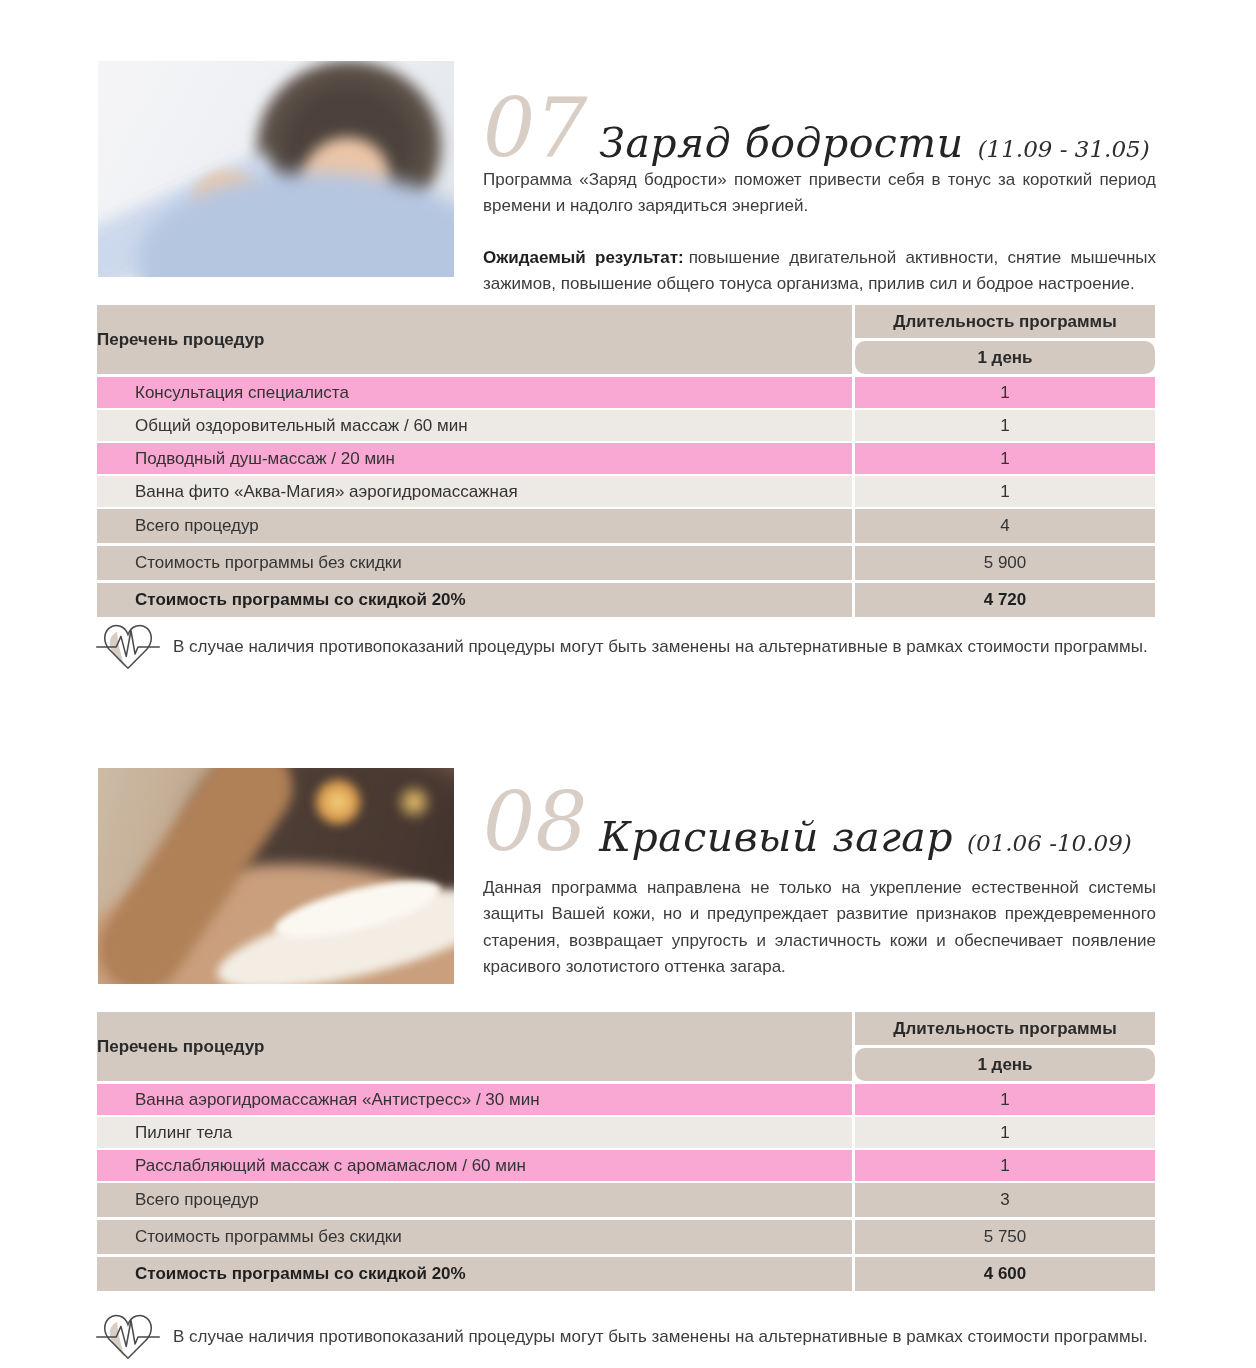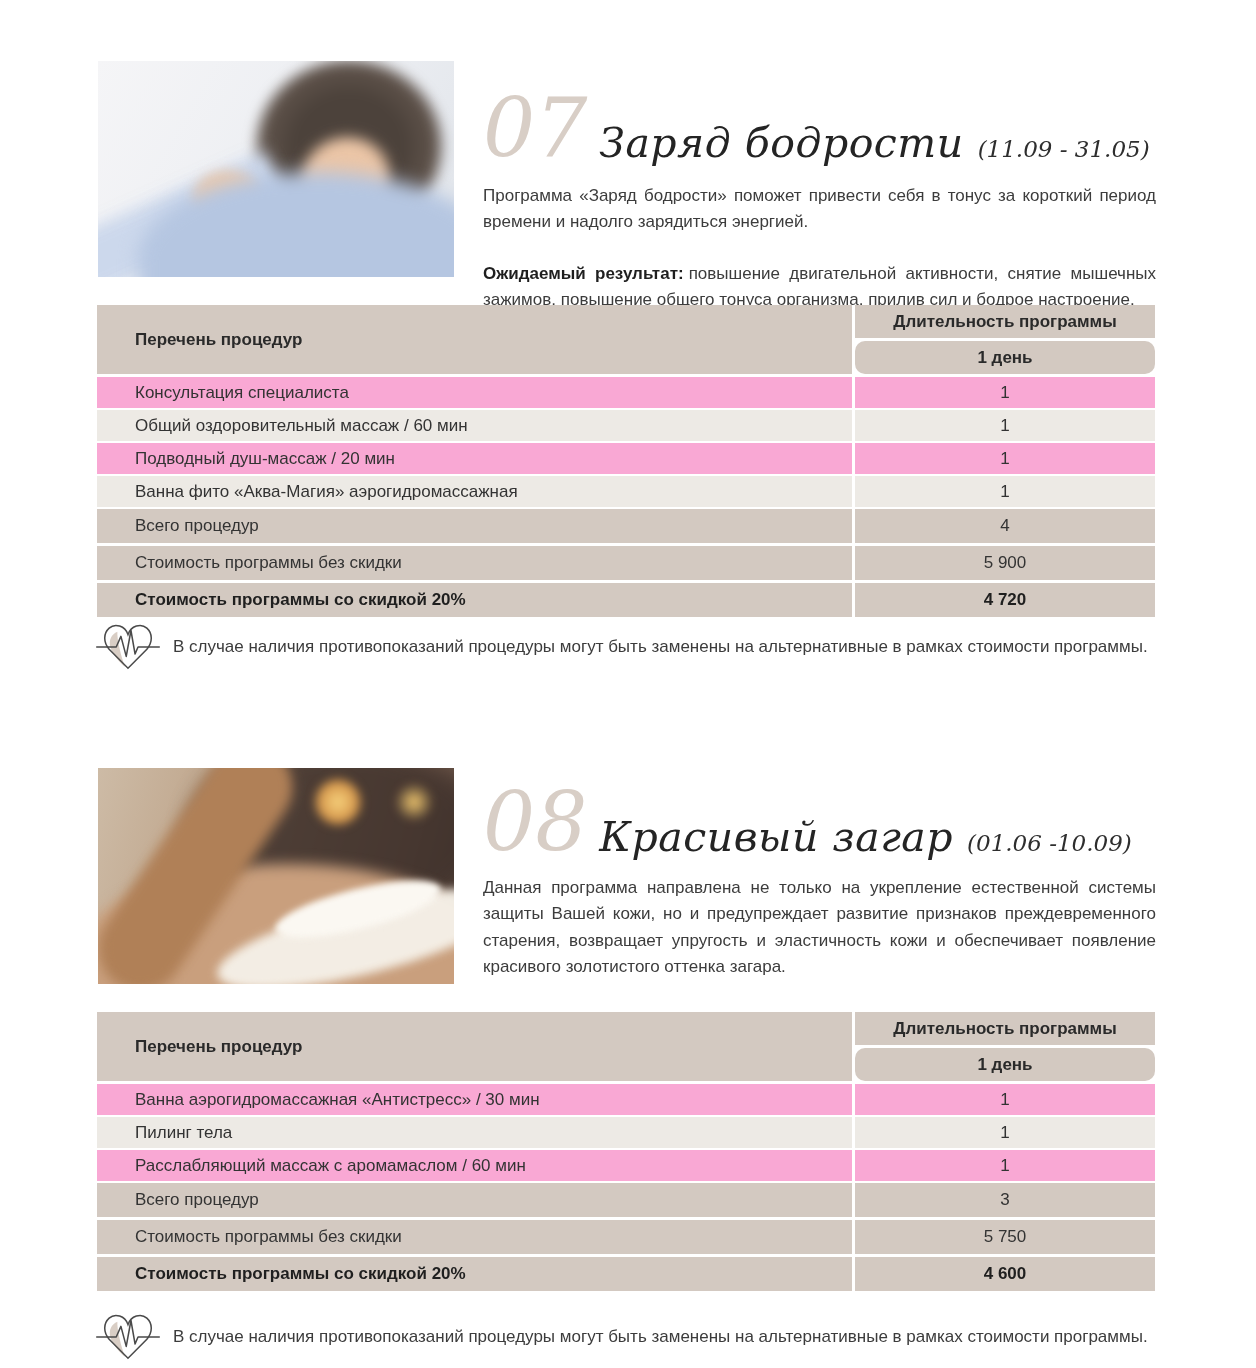--- a/index.html
+++ b/index.html
@@ -59,33 +59,33 @@
   }
   .sec-title {
     font-family:"DejaVu Serif", serif; font-style:italic;
     font-size:41px; color:#242424; letter-spacing:.5px;
   }
   .sec-dates {
     font-family:"DejaVu Serif", serif; font-style:italic;
     font-size:23px; color:#2e2e2e; margin-left:14px;
   }
   .desc { font-size:17px; line-height:1.55; text-align:justify; color:#3c3c3c; }
-  .content1 .desc1 { margin-top:16px; }
+  .content1 .desc1 { }
   .content1 .desc2 { margin-top:25px; }
   .content2 .desc1 { margin-top:14px; }
   .desc b { color:#1f1f1f; margin-right:5px; }
 
   
   .ptable { position:absolute; left:97px; width:1058px; }
   .t1 { top:305px; }
   .t2 { top:1012px; }
   .t-head { display:flex; margin-bottom:3px; }
   .t-head-left {
     flex:0 0 755px; margin-right:3px; background:#d3c9c1;
-    display:flex; align-items:center; padding-left:38px;
+    display:flex; align-items:center; 
     font-weight:bold; font-size:17px; color:#2a2a2a; height:69px;
   }
   .t-head-right { flex:1; display:flex; flex-direction:column; }
   .t-head-cell {
     background:#d3c9c1; height:33px; display:flex; align-items:center; justify-content:center;
     font-weight:bold; font-size:17px; color:#2a2a2a;
   }
   .t-head-cell + .t-head-cell { margin-top:3px;border-radius:10px; }
   .t-row { display:flex; margin-bottom:2px; }
   .t-row .cl {

